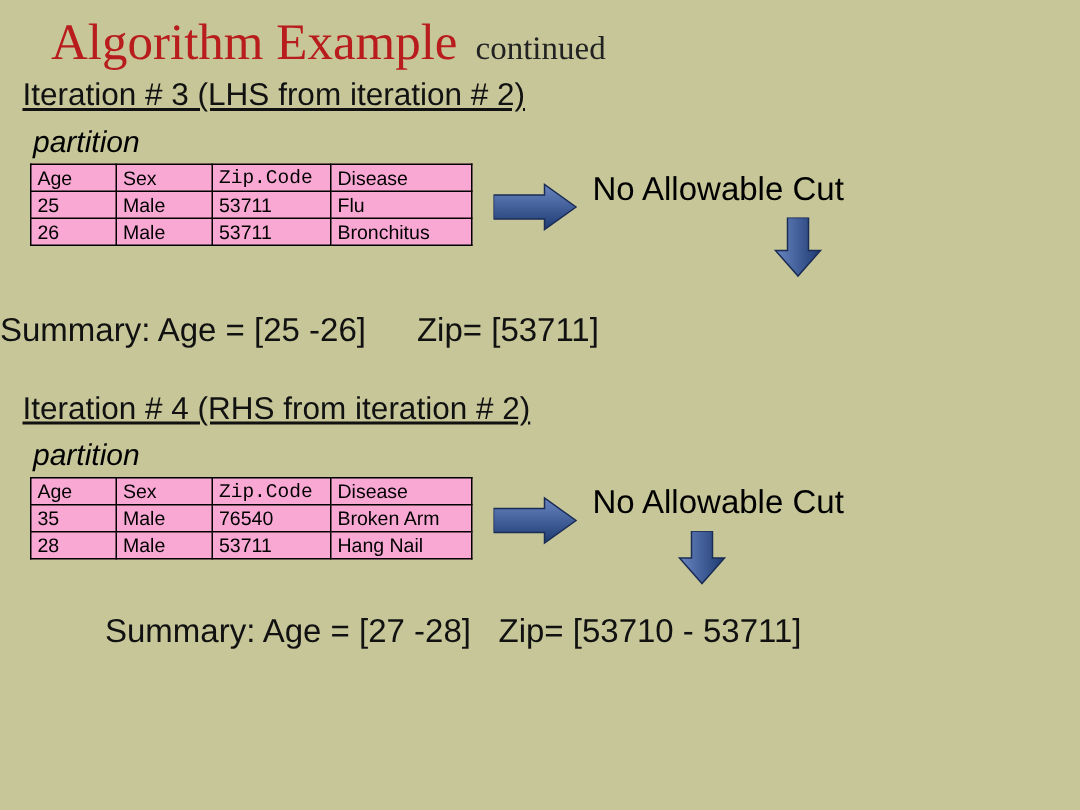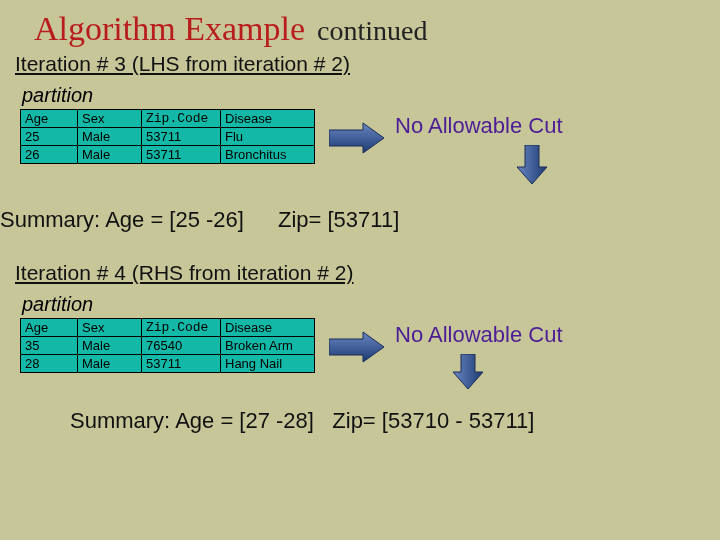--- a/index.html
+++ b/index.html
@@ -14,21 +14,21 @@
   .title-row {
     padding: 10px 0 2px 34px;
   }
   .title {
     font-size: 34px;
     color: #b91c1c;
     display: inline;
     text-align: right;
   }
   .subtitle {
-    font-size: 28px;
+    font-size: 22px;
     color: #222;
     margin-left: 8px;
     display: inline;
   }
   .section-header {
     font-family: Arial, sans-serif;
     font-size: 21px;
     text-decoration: underline;
     padding: 2px 0 6px 15px;
     color: #111;
@@ -40,21 +40,21 @@
     padding-left: 22px;
     margin-top: 2px;
   }
   .partition-row {
     display: flex;
     align-items: flex-start;
     padding-left: 20px;
     margin-top: 2px;
   }
   .data-table {
-    background: #14b8a6;
+    background: #f9a8d4;
     border-collapse: collapse;
     font-family: Arial, sans-serif;
     font-size: 13px;
     color: #000;
   }
   .data-table th, .data-table td {
     border: 1px solid #000;
     padding: 1px 4px;
     text-align: left;
     min-width: 48px;
@@ -69,21 +69,21 @@
   .arrow-right {
     margin: 12px 10px 0 14px;
   }
   .arrow-down-wrap {
     text-align: center;
     margin-top: 6px;
   }
   .no-cut {
     font-family: Arial, sans-serif;
     font-size: 22px;
-    color: #4c1d95;
+    color: #000000;
     margin-top: 4px;
   }
   .summary-line {
     font-family: Arial, sans-serif;
     font-size: 22px;
     color: #111;
     margin-top: 22px;
   }
   .summary-line2 {
     font-family: Arial, sans-serif;

